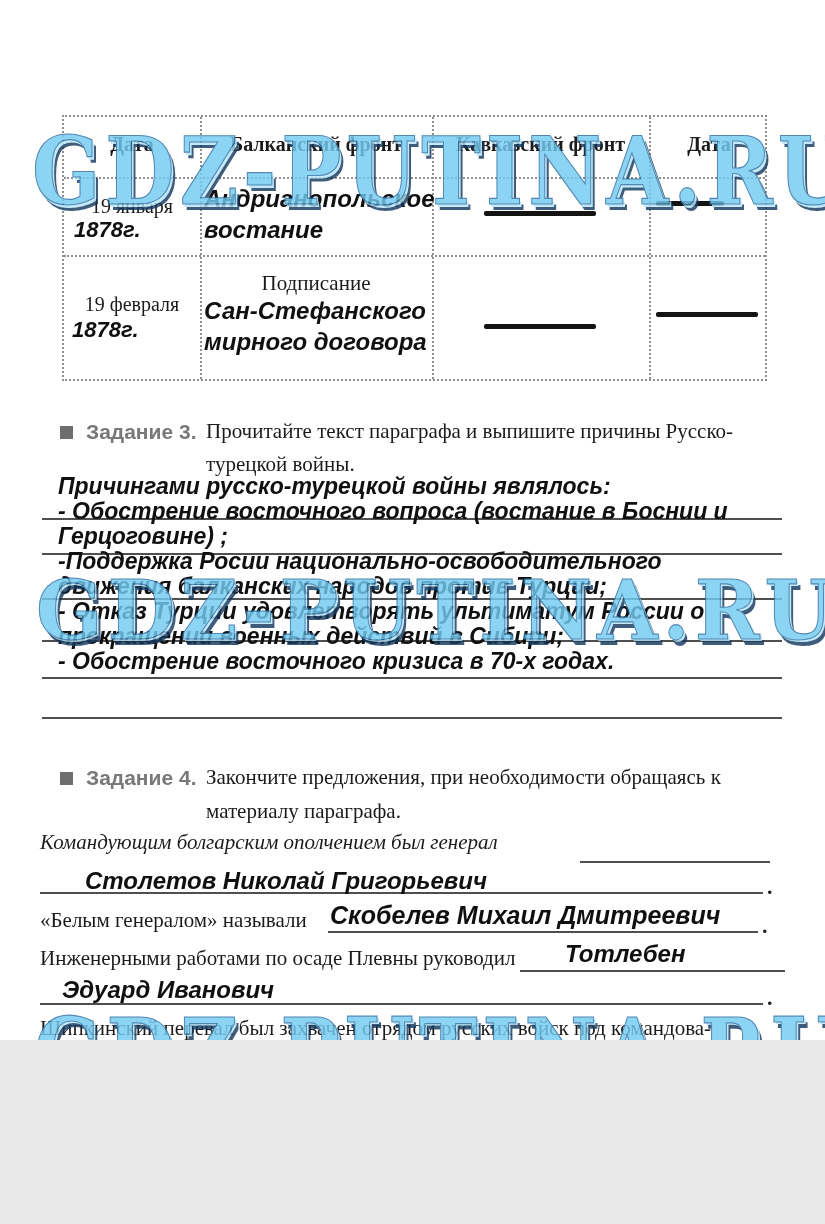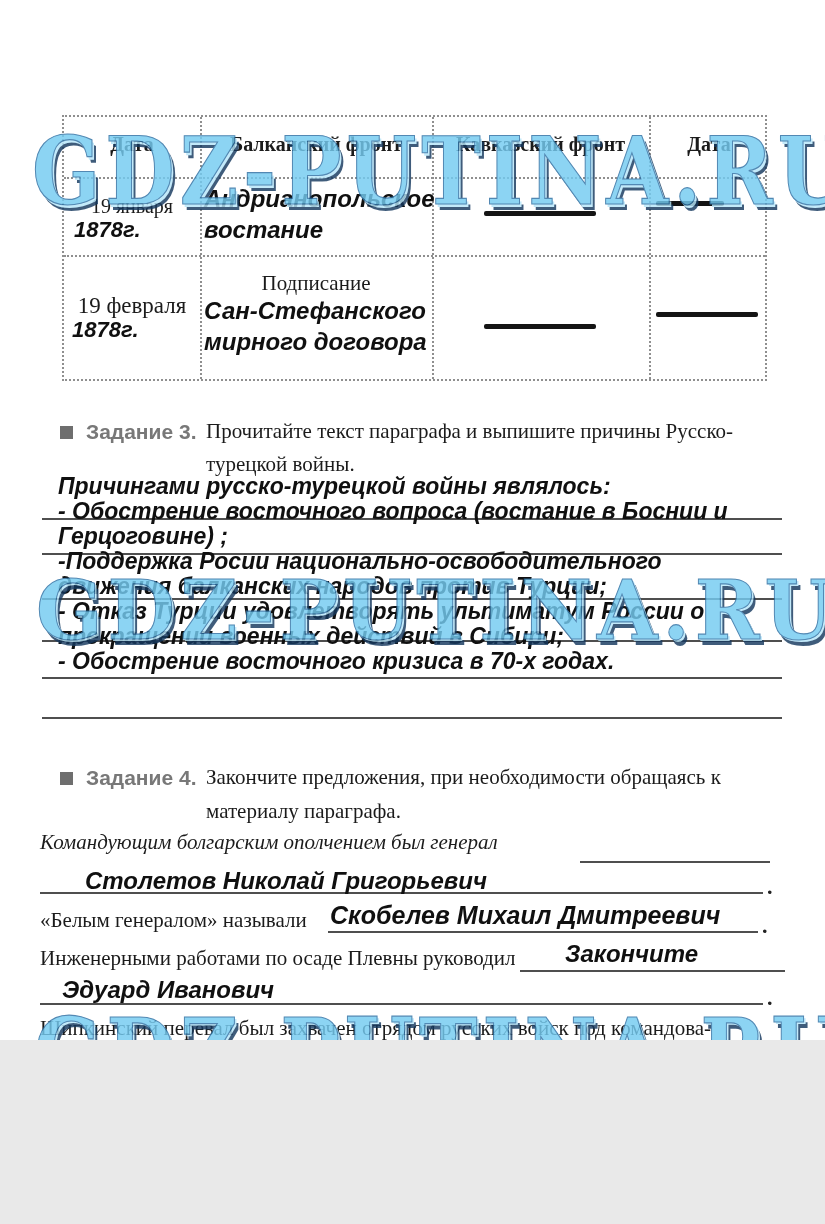--- a/index.html
+++ b/index.html
@@ -60,21 +60,21 @@
 
     <div class="abs printed cell-center" style="left:0; top:78px; width:136px; font-size:20px;">19 января</div>
     <div class="abs hand hand22" style="left:10px; top:100px;">1878г.</div>
     <div class="abs hand hand24" style="left:140px; top:66px; line-height:31px;">
       <div>Андрианопольское</div>
       <div>востание</div>
     </div>
     <div class="abs dash-mark" style="left:420px; top:94px; width:112px;"></div>
     <div class="abs dash-mark" style="left:592px; top:84px; width:68px;"></div>
 
-    <div class="abs printed cell-center" style="left:0; top:176px; width:136px; font-size:23px;">19 февраля</div>
+    <div class="abs printed cell-center" style="left:0; top:176px; width:136px; font-size:20px;">19 февраля</div>
     <div class="abs hand hand22" style="left:8px; top:200px;">1878г.</div>
     <div class="abs printed cell-center" style="left:136px; top:154px; width:232px;">Подписание</div>
     <div class="abs hand hand24" style="left:140px; top:178px; line-height:31px;">
       <div>Сан-Стефанского</div>
       <div>мирного договора</div>
     </div>
     <div class="abs dash-mark" style="left:420px; top:207px; width:112px;"></div>
     <div class="abs dash-mark" style="left:592px; top:195px; width:102px;"></div>
   </div>
 
@@ -111,21 +111,21 @@
   <div class="abs hand hand24 z2" style="left:85px; top:867px;">Столетов Николай Григорьевич</div>
   <div class="abs rule" style="left:40px; top:892px; width:723px;"></div>
   <div class="abs period" style="left:767px; top:874px;">.</div>
 
   <div class="abs printed" style="left:40px; top:908px;">«Белым генералом» называли</div>
   <div class="abs hand hand25 z2" style="left:330px; top:901px;">Скобелев Михаил Дмитреевич</div>
   <div class="abs rule" style="left:328px; top:931px; width:430px;"></div>
   <div class="abs period" style="left:762px; top:913px;">.</div>
 
   <div class="abs printed" style="left:40px; top:946px;">Инженерными работами по осаде Плевны руководил</div>
-  <div class="abs hand hand24 z2" style="left:565px; top:940px;">Закончите</div>
+  <div class="abs hand hand24 z2" style="left:565px; top:940px;">Тотлебен</div>
   <div class="abs rule" style="left:520px; top:970px; width:265px;"></div>
   <div class="abs hand hand24 z2" style="left:62px; top:976px;text-align:right;">Эдуард Иванович</div>
   <div class="abs rule" style="left:40px; top:1003px; width:723px;"></div>
   <div class="abs period" style="left:767px; top:985px;">.</div>
 
   <div class="abs printed" style="left:40px; top:1016px;">Шипкинский перевал был захвачен отрядом русских войск под командова-</div>
   <div class="abs printed" style="left:40px; top:1047px;">нием генерала</div>
   <div class="abs hand hand24 z2" style="left:245px; top:1042px;">Рудецкого Федора Ивановича</div>
   <div class="abs rule" style="left:173px; top:1071px; width:613px;"></div>
   <div class="abs period" style="left:789px; top:1053px;">.</div>

